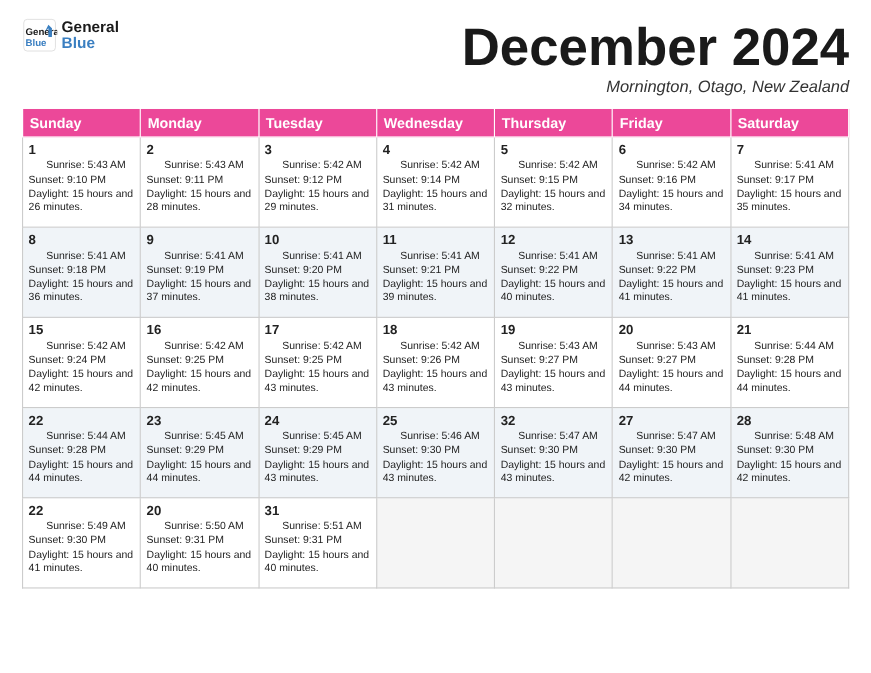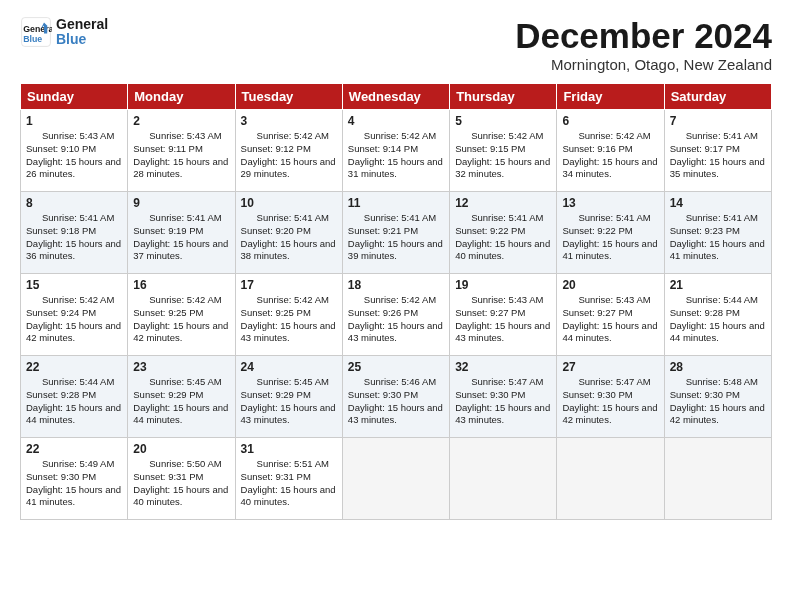--- a/index.html
+++ b/index.html
@@ -28,36 +28,37 @@
     }
     .logo-icon {
       width: 32px;
       height: 32px;
       margin-right: 4px;
     }
     .title-block {
       text-align: right;
     }
     .month-title {
-      font-size: 35px;
+      font-size: 48px;
       font-weight: bold;
       color: #1a1a1a;
       margin-left: 48px;
     }
     .location {
       font-size: 15px;
       color: #333;
+      font-style: italic;
     }
     .calendar {
       width: 100%;
       border-collapse: collapse;
       table-layout: fixed;
     }
     .calendar th {
-      background: #b91c1c;
+      background: #ec4899;
       color: #fff;
       text-align: left;
       padding: 5px 6px;
       font-size: 13px;
       font-weight: bold;
       border: 1px solid #fff;
     }
     .calendar td {
       border: 1px solid #ccc;
       vertical-align: top;

